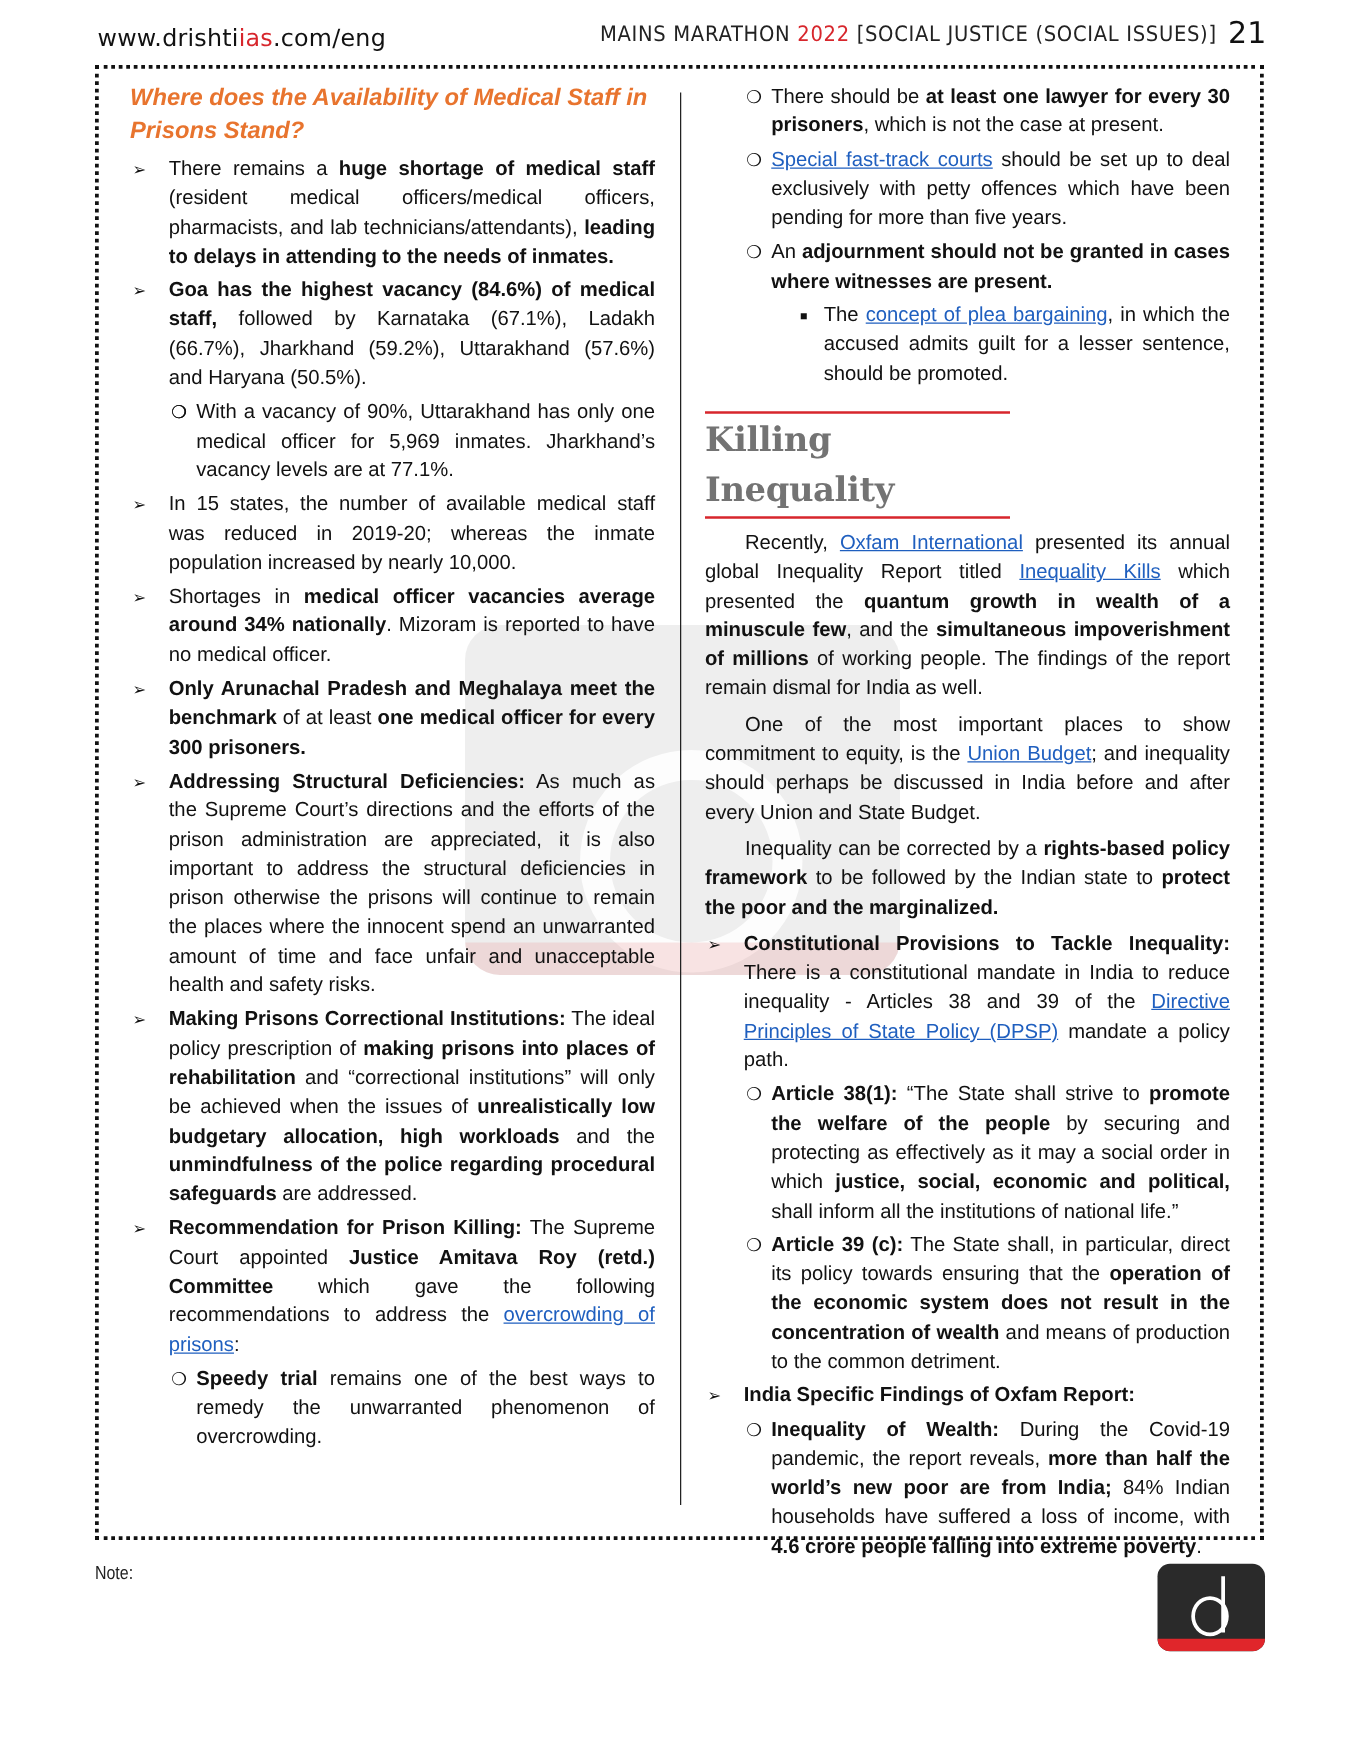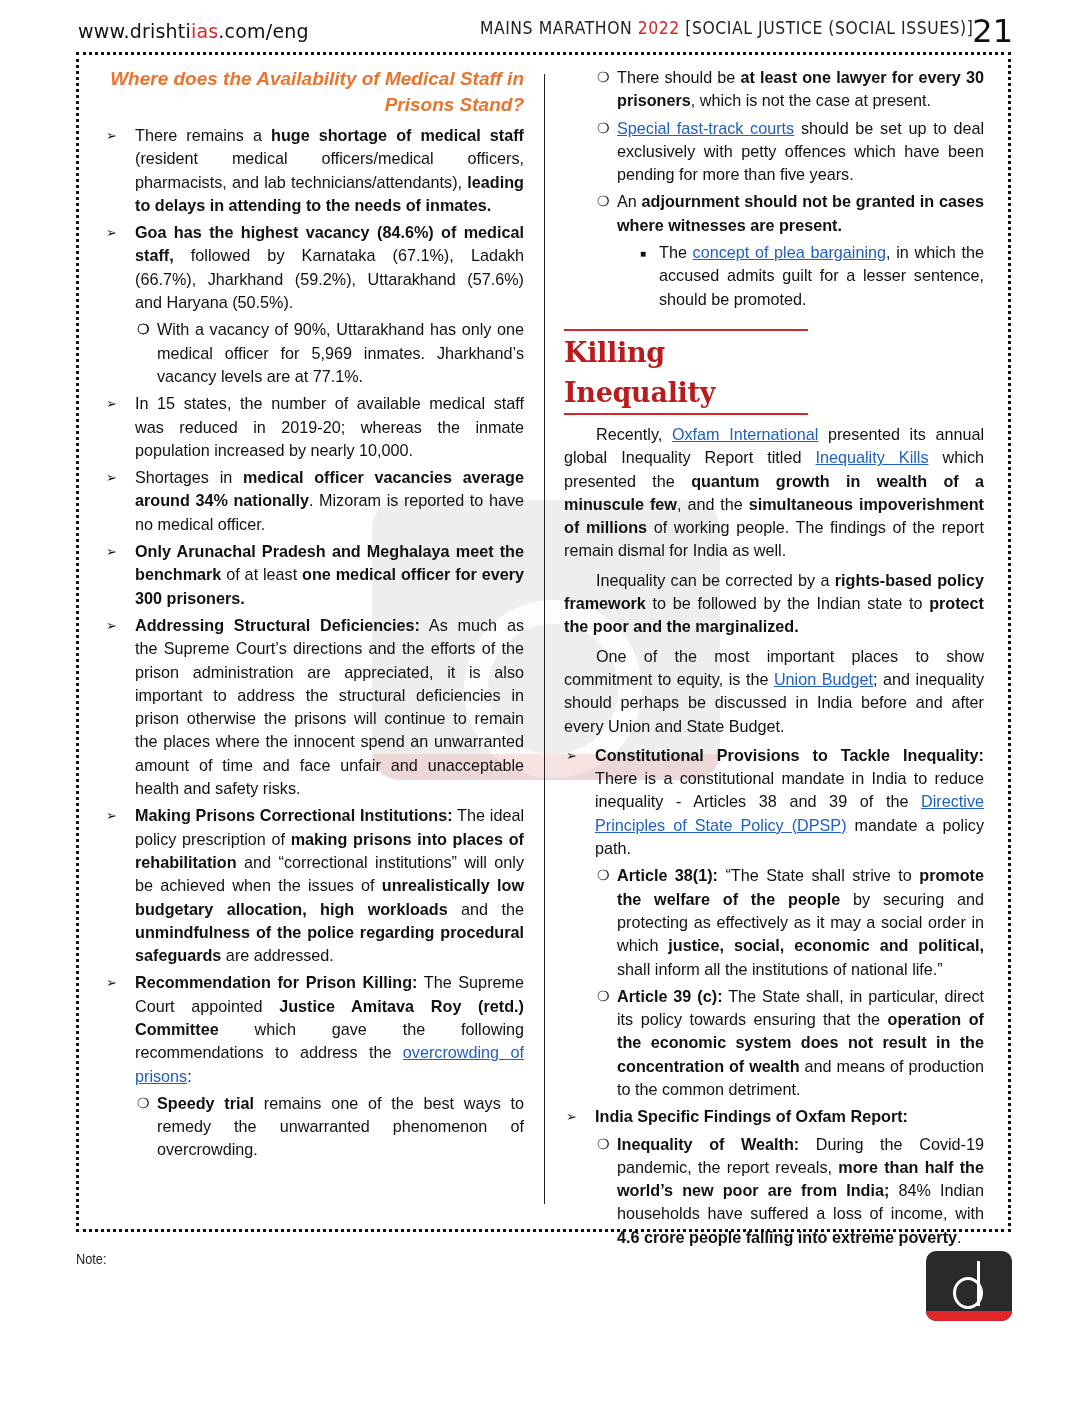--- a/index.html
+++ b/index.html
@@ -3,46 +3,46 @@
 <meta charset="utf-8">
 <style>
   html, body { margin: 0; padding: 0; background: #ffffff; }
   body { width: 1088px; height: 1408px; position: relative; overflow: hidden; font-family: "Liberation Sans", sans-serif; color: #111; }
 
   .header { position: absolute; left: 78px; top: 12px; width: 935px; height: 34px; }
   .site-url { position: absolute; left: 0; top: 8px; font-family: "DejaVu Sans", sans-serif; font-size: 19px; color: #111; letter-spacing: 0.2px; }
   .site-url .accent { color: #d7262c; }
   .running-title { position: absolute; right: 40px; top: 6px; font-family: "DejaVu Sans", sans-serif; font-size: 17px; letter-spacing: 0.6px; color: #222; transform: scaleX(0.92); transform-origin: right center; }
   .running-title .year { color: #d7262c; }
-  .page-number { position: absolute; right: 0; top: 0px; font-family: "DejaVu Sans", sans-serif; font-size: 32px; color: #111; }
+  .page-number { position: absolute; right: 0; top: 0px; font-family: "DejaVu Sans", sans-serif; font-size: 24px; color: #111; }
 
   .frame { position: absolute; left: 76px; top: 52px; width: 935px; height: 1180px; border: 3px dotted #111; border-bottom-width: 3px; box-sizing: border-box; }
 
   .col { position: absolute; top: 66px; font-size: 16.2px; line-height: 23.3px; }
   .col-left { left: 104px; width: 420px; }
   .col-right { left: 564px; width: 420px; }
   .divider { position: absolute; left: 544px; top: 74px; width: 1px; height: 1130px; background: #222; }
 
-  .subhead { font-style: italic; font-weight: bold; color: #e8742e; font-size: 19px; line-height: 26px; margin: 0 0 6px 0; text-align: right; }
+  .subhead { font-style: italic; font-weight: bold; color: #e8742e; font-size: 19px; line-height: 26px; margin: 0 0 6px 0; }
   .subhead.sp { margin-top: 14px; }
 
   .item { position: relative; text-align: justify; margin: 0 0 4px 0; }
   .l1 { padding-left: 31px; }
   .l2 { padding-left: 53px; }
   .l3 { padding-left: 95px; }
   .bullet { position: absolute; top: 0; font-size: 13px; }
   .l1 .bullet { left: 2px; }
   .l2 .bullet { left: 33px; font-size: 14px; }
   .l3 .bullet { left: 76px; font-size: 10px; top: 1px; }
   .b { font-weight: bold; }
   a.link { color: #1f5fbf; font-weight: normal; text-decoration: underline; }
 
   .section-title-wrap { margin: 18px 0 8px 0; width: 244px; }
   .section-rule { height: 2px; background: #d7262c; }
-  .section-title { font-family: "DejaVu Serif", serif; font-weight: bold; color: #b91c1c; font-size: 27px; line-height: 40px; padding: 2px 0 0 0; letter-spacing: -0.3px; }
+  .section-title { font-family: "DejaVu Serif", serif; font-weight: bold; color: #737373; font-size: 27px; line-height: 40px; padding: 2px 0 0 0; letter-spacing: -0.3px; }
   .para { text-indent: 32px; text-align: justify; margin: 0 0 6px 0; }
 
   .watermark { position: absolute; left: 372px; top: 500px; width: 348px; height: 280px; border-radius: 28px; background: rgba(200,200,200,0.30); overflow: hidden; z-index: 0; }
   .watermark .wm-band { position: absolute; left: 0; right: 0; bottom: 0; height: 26px; background: rgba(235,150,150,0.25); }
   .watermark .wm-ring { position: absolute; left: 92px; top: 100px; width: 130px; height: 130px; border: 24px solid rgba(255,255,255,0.85); border-radius: 50%; }
   .col { z-index: 1; }
 
   .note { position: absolute; left: 76px; top: 1250px; font-family: "Liberation Sans", sans-serif; font-size: 15px; color: #222; transform: scaleX(0.85); transform-origin: left; }
   .logo { position: absolute; left: 926px; top: 1251px; width: 86px; height: 70px; border-radius: 10px; background: #2a2a2a; overflow: hidden; }
   .logo .logo-band { position: absolute; left: 0; right: 0; bottom: 0; height: 10px; background: #e0262b; }
@@ -138,24 +138,24 @@
   <div class="section-title-wrap">
     <div class="section-rule"></div>
     <div class="section-title">Killing Inequality</div>
     <div class="section-rule"></div>
   </div>
 
   <div class="para">
     <span>Recently, </span><a class="link" href="#">Oxfam International</a><span> presented its annual global Inequality Report titled </span><a class="link" href="#">Inequality Kills</a><span> which presented the </span><span class="b">quantum growth in wealth of a minuscule few</span><span>, and the </span><span class="b">simultaneous impoverishment of millions</span><span> of working people. The findings of the report remain dismal for India as well.</span>
   </div>
   <div class="para">
-    <span>Inequality can be corrected by a </span><span class="b">rights-based policy framework</span><span> to be followed by the Indian state to </span><span class="b">protect the poor and the marginalized.</span>
+    <span>One of the most important places to show commitment to equity, is the </span><a class="link" href="#">Union Budget</a><span>; and inequality should perhaps be discussed in India before and after every Union and State Budget.</span>
   </div>
   <div class="para">
-    <span>One of the most important places to show commitment to equity, is the </span><a class="link" href="#">Union Budget</a><span>; and inequality should perhaps be discussed in India before and after every Union and State Budget.</span>
+    <span>Inequality can be corrected by a </span><span class="b">rights-based policy framework</span><span> to be followed by the Indian state to </span><span class="b">protect the poor and the marginalized.</span>
   </div>
 
 
   <div class="item l1">
     <span class="bullet">➢</span>
     <span class="b">Constitutional Provisions to Tackle Inequality:</span><span> There is a constitutional mandate in India to reduce inequality - Articles 38 and 39 of the </span><a class="link" href="#">Directive Principles of State Policy (DPSP)</a><span> mandate a policy path.</span>
   </div>
   <div class="item l2">
     <span class="bullet">❍</span>
     <span class="b">Article 38(1):</span><span> “The State shall strive to </span><span class="b">promote the welfare of the people</span><span> by securing and protecting as effectively as it may a social order in which </span><span class="b">justice, social, economic and political,</span><span> shall inform all the institutions of national life.”</span>

